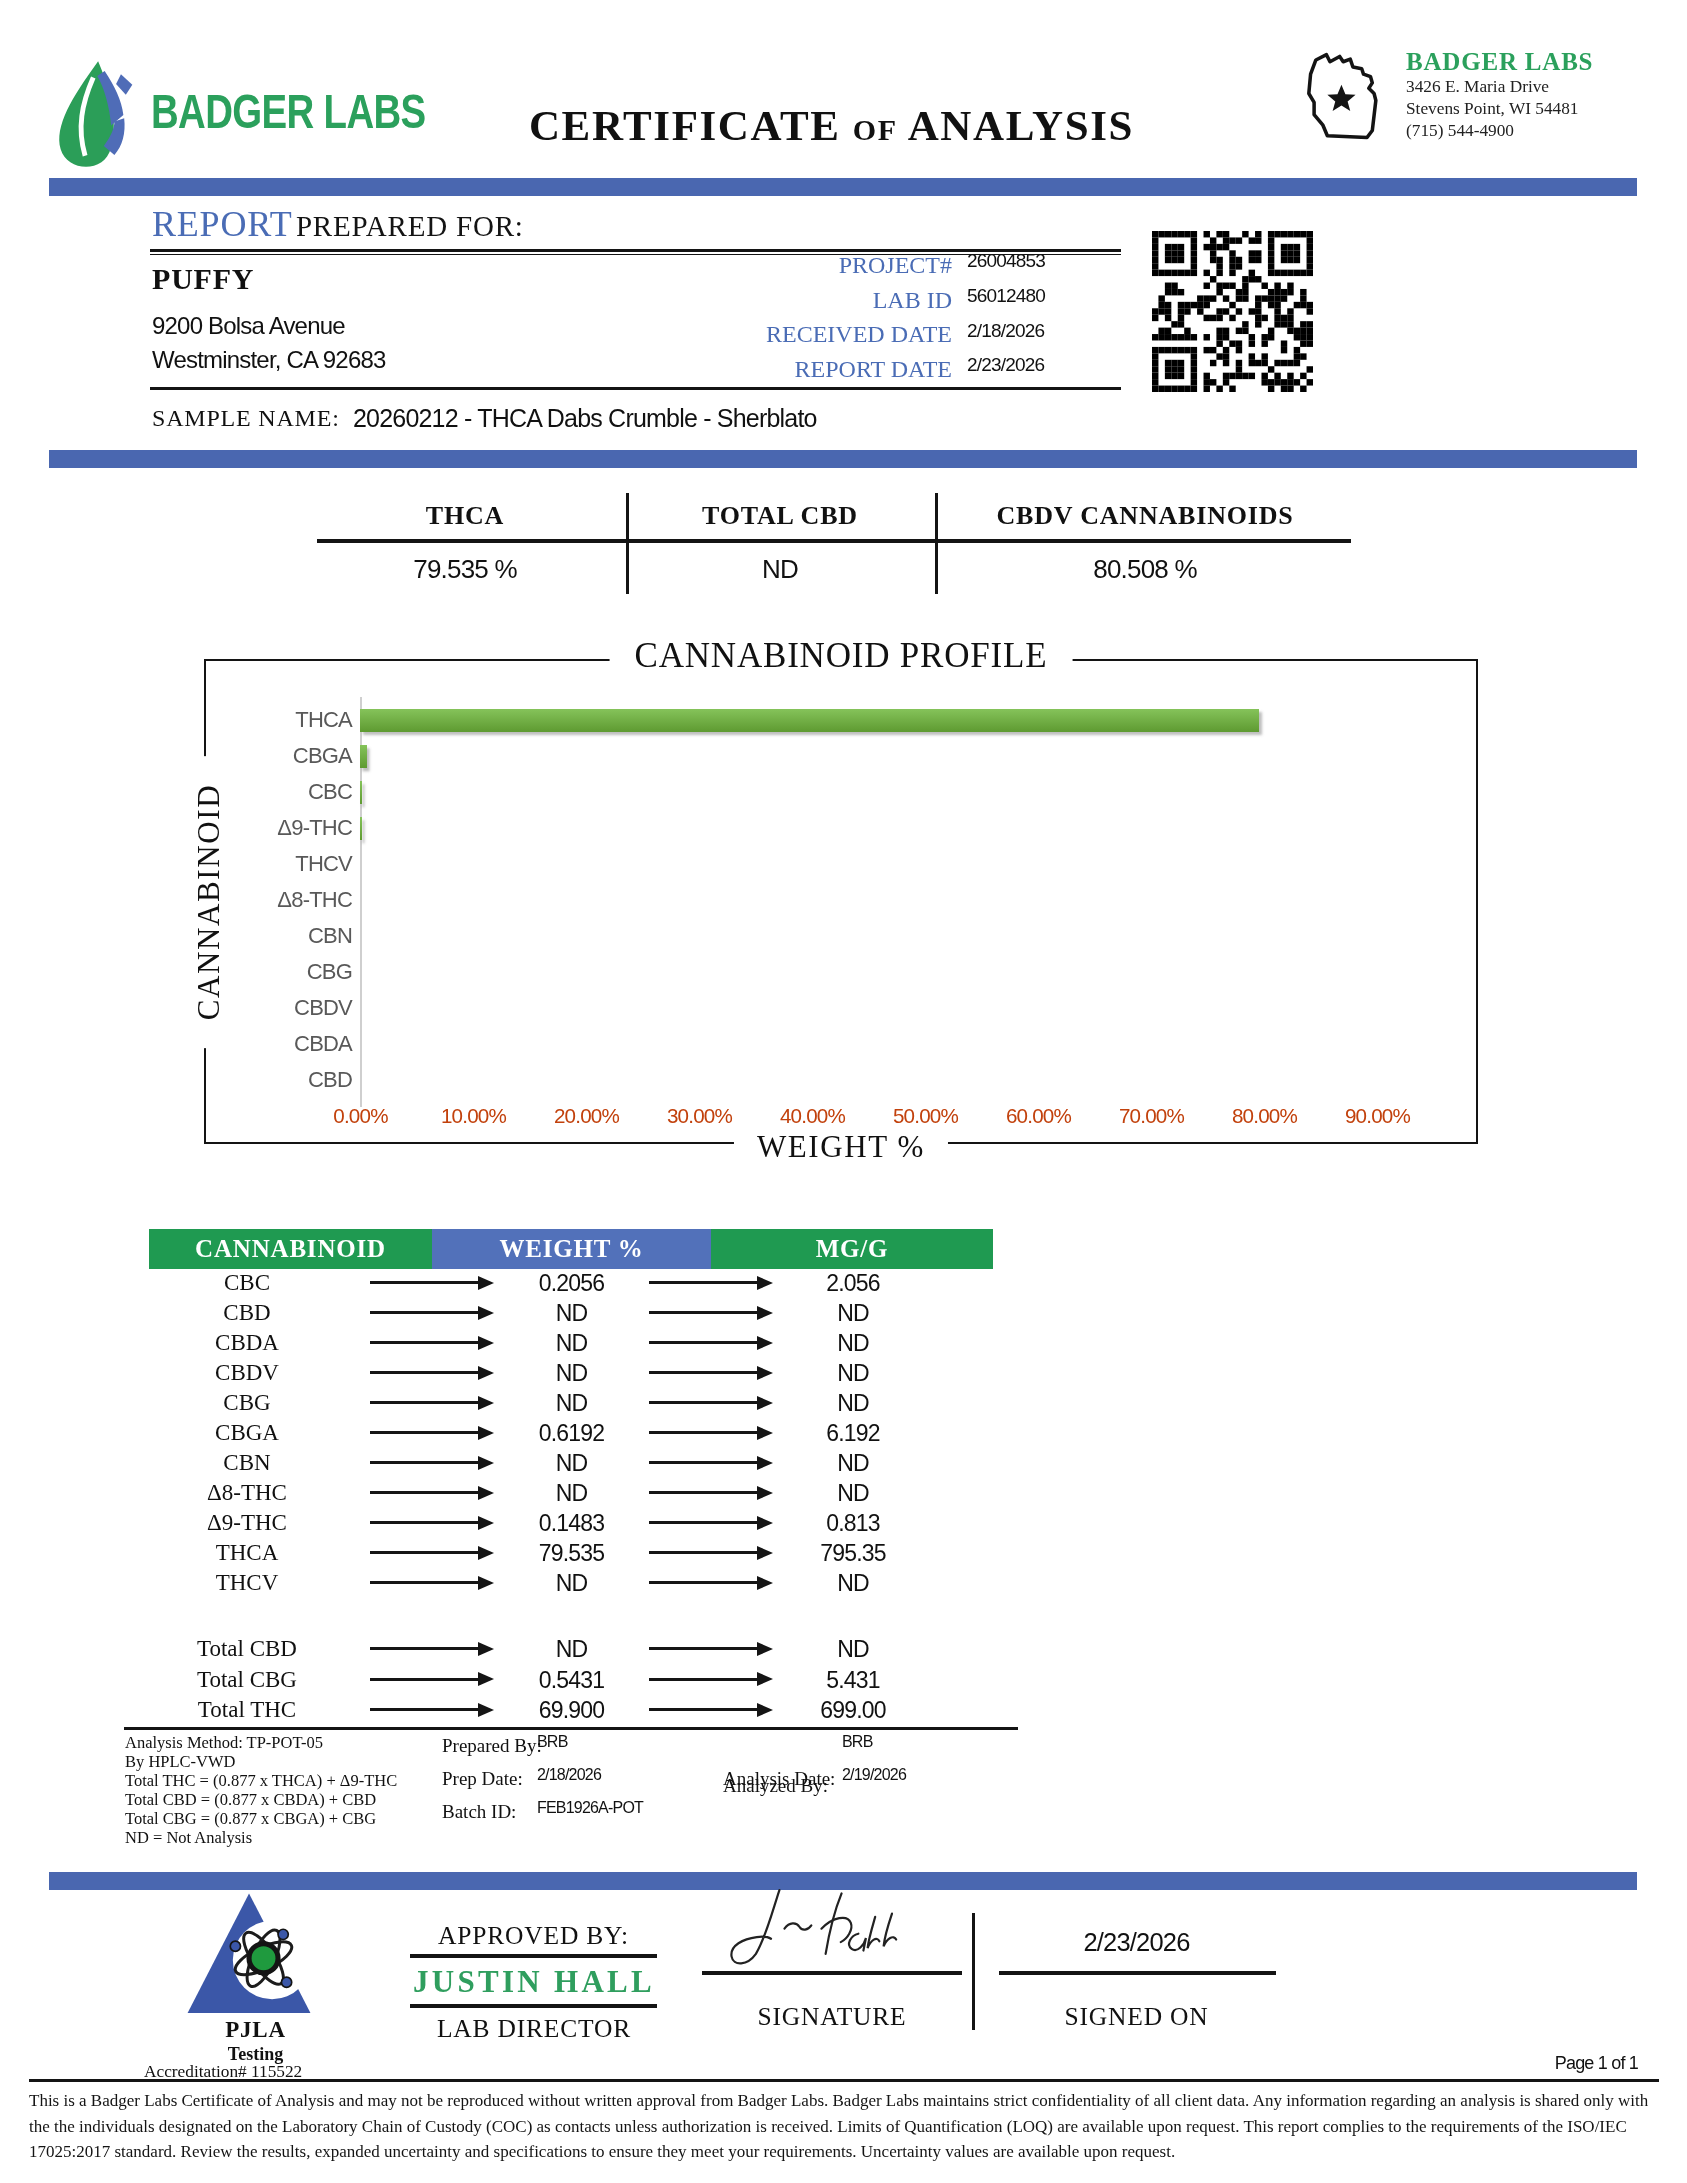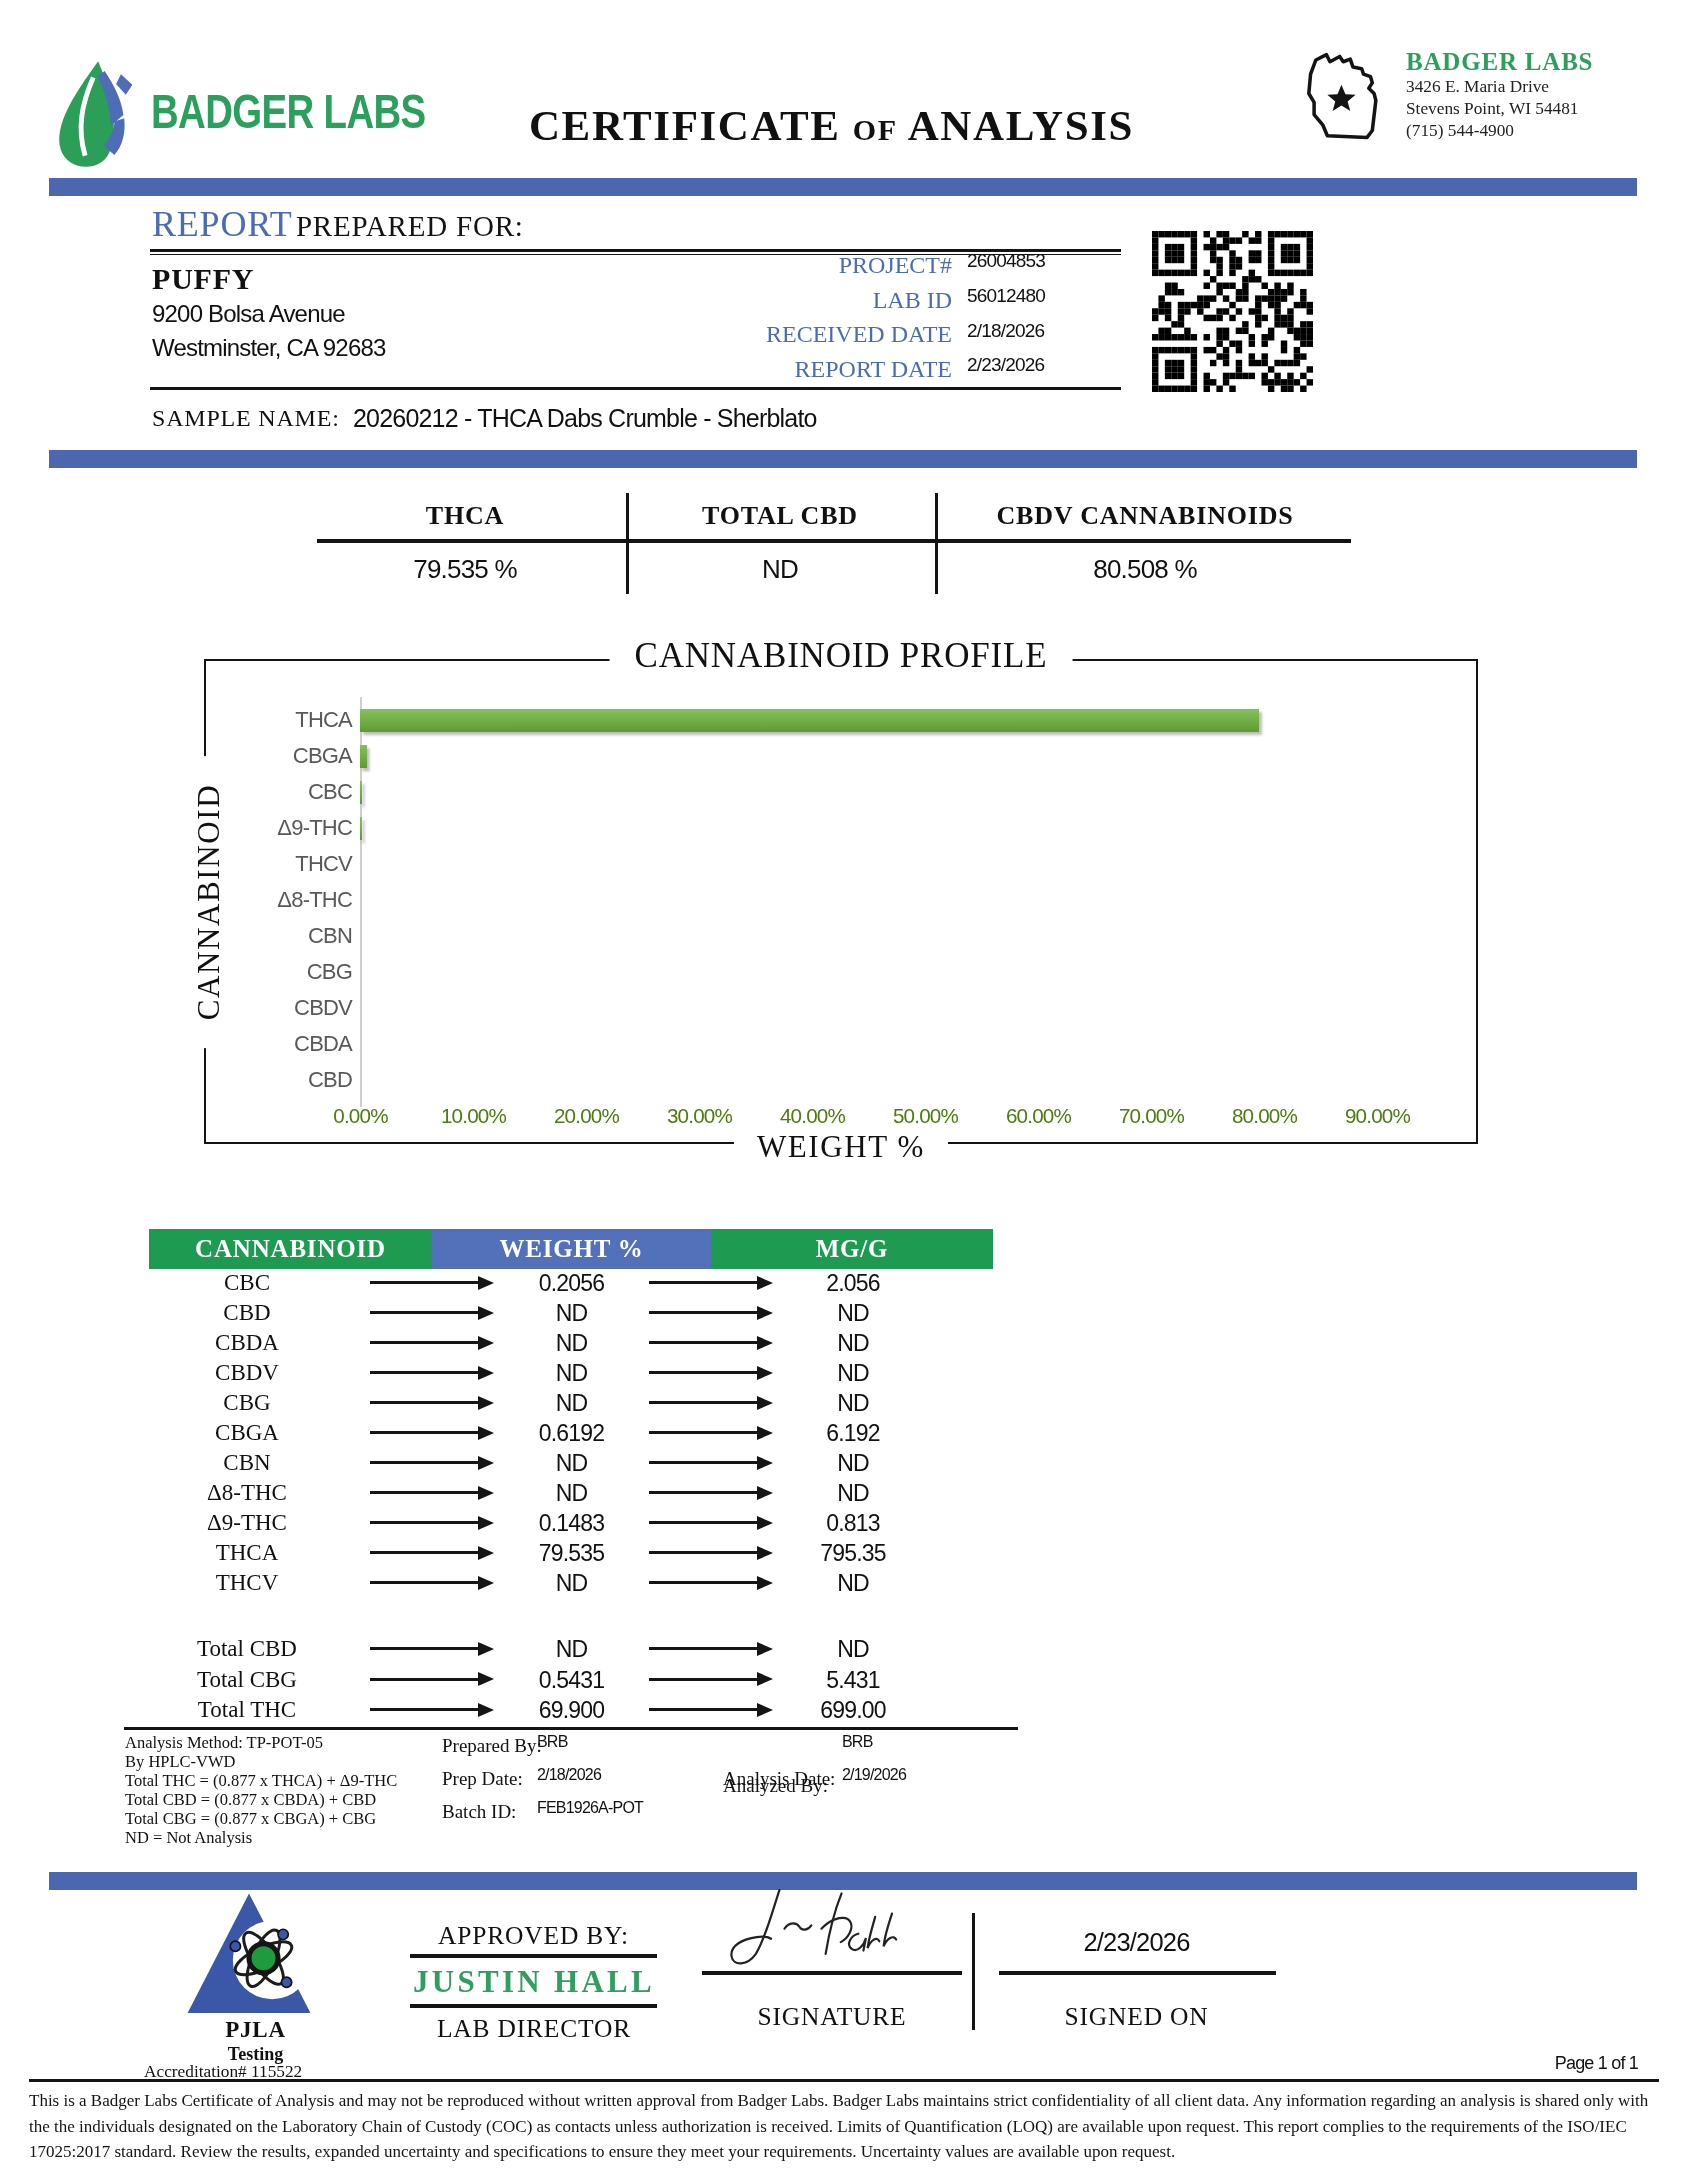--- a/index.html
+++ b/index.html
@@ -18,21 +18,21 @@
               font-family:"Liberation Sans","DejaVu Sans",sans-serif;}
   .coa-title{font-size:43px;font-weight:bold;letter-spacing:1.6px;font-variant:small-caps;white-space:nowrap;}
   .lab-name{font-size:25px;font-weight:bold;color:#2ba05c;letter-spacing:0.8px;}
   .lab-addr{font-size:17.3px;line-height:22px;color:#222;}
 
   
   .rep-word{font-size:36px;color:#4a6cb5;letter-spacing:0.8px;}
   .rep-rest{font-size:29px;color:#141414;letter-spacing:0.8px;}
   .dbl-rule{border-top:3.3px solid #141414;border-bottom:0.8px solid #141414;height:1.6px;}
   .client-name{font-size:30px;font-weight:bold;letter-spacing:0.8px;}
-  .addr-line{font-size:24px;}
+  .addr-line{font-size:24px;margin-top:12px;}
   .fld-label{font-size:24px;color:#4a6cb5;}
   .fld-value{font-size:19px;}
   .sample-label{font-size:24px;letter-spacing:0.8px;}
   .sample-value{font-size:25px;}
 
   
   .sum-head{font-size:26px;font-weight:bold;letter-spacing:0.8px;}
   .sum-val{font-size:26px;}
   .vdiv{position:absolute;width:2.5px;background:#141414;}
 
@@ -46,21 +46,21 @@
                background:#fff;padding:6.6px 28px;font-size:31px;letter-spacing:1.6px;white-space:nowrap;}
   .plotrows{position:absolute;left:0;top:41px;right:5px;}
   .crow{height:36px;display:flex;align-items:center;}
   .clabel{width:146px;padding-right:8.2px;text-align:right;font-family:"Liberation Sans","DejaVu Sans",sans-serif;
           font-size:22px;color:#595959;letter-spacing:-0.8px;flex:none;}
   .cbararea{position:relative;flex:1;height:36px;}
   .cbar{position:absolute;left:0;top:6.6px;height:23px;background:linear-gradient(#85c35a,#5e9a31);
         box-shadow:2.5px 3.3px 2.5px rgba(110,110,110,.45);}
   .vaxis{position:absolute;left:154px;top:36px;height:410px;width:1.6px;background:#cfcfcf;}
   .xtick{position:absolute;top:443px;width:91px;text-align:center;font-family:"Liberation Sans","DejaVu Sans",sans-serif;
-         font-size:20.6px;color:#4d7c0f;letter-spacing:-0.8px;}
+         font-size:20.6px;color:#c2410c;letter-spacing:-0.8px;}
 
   
   .thead{position:absolute;left:149px;top:1229px;height:40px;display:flex;}
   .tband{height:40px;line-height:40px;text-align:center;color:#fff;font-size:25px;font-weight:bold;letter-spacing:0.8px;}
   .trow{position:relative;height:30px;}
   .trowT{position:relative;height:30.5px;}
   .tname{position:absolute;left:0;top:0;width:246px;height:100%;line-height:30px;text-align:center;font-size:23px;}
   .tval1{position:absolute;left:371px;top:0;width:153px;height:100%;line-height:30px;text-align:center;font-size:23px;
          font-family:"Liberation Sans","DejaVu Sans",sans-serif;letter-spacing:-0.8px;}
   .tval2{position:absolute;left:650px;top:0;width:158px;height:100%;line-height:30px;text-align:center;font-size:23px;

